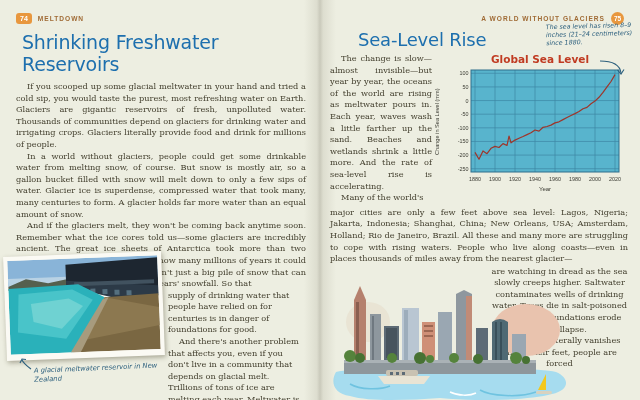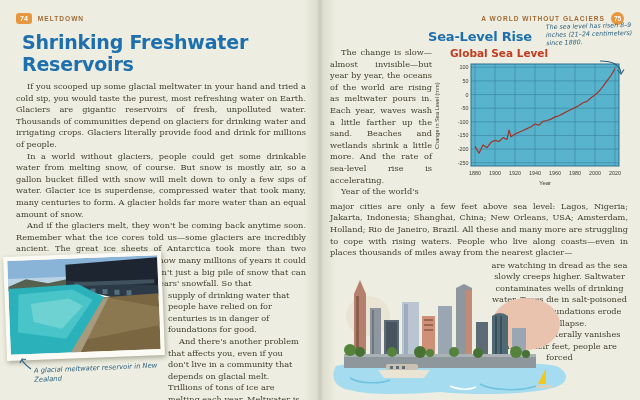--- a/index.html
+++ b/index.html
@@ -17,23 +17,23 @@
   .runhead-right { justify-content:flex-end; padding-right:4px; }
   .pagenum-badge { background:var(--accent_orange,#e8973e); color:#fff; font-family:"Liberation Sans",sans-serif;
                    font-size:7px; font-weight:bold; padding:1px 4px; border-radius:3px; line-height:9px; }
   .pagenum-circle { background:var(--accent_orange,#e8973e); color:#fff; font-family:"Liberation Sans",sans-serif;
                     font-size:6.5px; font-weight:bold; width:13px; height:13px; border-radius:50%;
                     display:flex; align-items:center; justify-content:center; }
   .runhead-label { font-family:"Liberation Sans",sans-serif; font-size:6.6px; font-weight:bold;
                    letter-spacing:1px; color:var(--header_brown,#a06b35); }
 
   
-  .title { font-family:"DejaVu Sans",sans-serif; font-weight:bold; color:var(--accent_blue,#1d6fae); }
+  .title { font-family:"DejaVu Sans",sans-serif; font-weight:normal; color:var(--accent_blue,#1d6fae); }
   .title-left { font-size:19px; margin:7px 0 6px 6px; letter-spacing:-0.2px; }
-  .title-right { font-size:13px; margin:5px 96px 3px 28px; text-align:right; letter-spacing:-0.2px; }
+  .title-right { font-size:18px; margin:5px 96px 3px 28px; text-align:left; letter-spacing:-0.2px; }
 
   
   .body-txt { font-size:8.2px; line-height:11.6px; color:#44402f; text-align:justify; }
   .body-txt p { text-indent:11px; }
   .indent-block { margin-left:152px; width:138px; text-align:left; }
   .indent-block p.noindent { text-indent:0; }
 
   
   .photo { position:absolute; left:5px; top:254px; width:158px; height:104px; background:#fbfaf4;
            padding:4px 4px 6px; box-shadow:1px 2px 5px rgba(60,55,30,0.4); transform:rotate(-2.2deg); z-index:2; }
@@ -44,21 +44,21 @@
   .caption-arrow { position:absolute; left:18px; top:356px; z-index:3; }
 
   
   .margin-note { position:absolute; right:6px; top:22px; width:88px; font-size:6.3px; line-height:8.2px;
                  transform:rotate(-1.5deg); z-index:4; }
   .note-arrow { position:absolute; right:14px; top:58px; z-index:4; }
   .cols { display:flex; margin-top:2px; }
   .col-text { width:102px; flex:none; }
   .col-chart { width:196px; flex:none; margin-left:2px; }
   .chart-title { font-family:"DejaVu Sans",sans-serif; font-weight:bold; font-size:10.5px;
-                 color:var(--chart_title_red,#c03b22); text-align:left; margin-left:16px; margin-bottom:1px; }
+                 color:var(--chart_title_red,#c03b22); text-align:center; margin-left:16px; margin-bottom:1px; }
   .chart-row { display:flex; }
   .ylabel { width:13px; flex:none; font-family:"Liberation Sans",sans-serif; font-size:5.6px; color:#3b3b33;
             writing-mode:vertical-rl; transform:rotate(180deg); text-align:center; height:112px; }
   .para2 { margin-top:3px; }
   .bottom-wrap { margin-top:1px; }
   .city-float { float:left; width:155px; height:132px; margin:6px 6px 0 0; position:relative; }
   .city-float svg { position:absolute; left:0; top:0; width:244px; height:132px; overflow:visible; }
   .wrap-txt { text-align:center; text-indent:0; }
   .wrap-txt p { text-indent:0; }
   .wrap-txt .p-last { padding-left:28px; }
@@ -121,21 +121,21 @@
 
     <div class="handwrite margin-note">The sea level has risen 8–9 inches (21–24 centimeters) since 1880.</div>
     <svg class="note-arrow" width="28" height="20" viewBox="0 0 28 20">
       <path d="M2,3 C14,3 22,7 23,15" stroke="#2c5f7d" stroke-width="1.1" fill="none"></path>
       <path d="M19.5,12 L23,16 L26,11.5" stroke="#2c5f7d" stroke-width="1.1" fill="none"></path>
     </svg>
 
     <div class="cols">
       <div class="col-text body-txt">
         <p>The change is slow—almost invisible—but year by year, the oceans of the world are rising as meltwater pours in. Each year, waves wash a little farther up the sand. Beaches and wetlands shrink a little more. And the rate of sea-level rise is accelerating.</p>
-        <p>Year of the world's</p>
+        <p>Many of the world's</p>
       </div>
       <div class="col-chart">
         <div class="chart-title">Global Sea Level</div>
         <div class="chart-row">
           <div class="ylabel">Change in Sea Level (mm)</div>
           <svg id="chart-svg" width="180" height="128" viewBox="0 0 180 128">
               <rect x="24" y="4" width="148" height="102" fill="#58b4cd"></rect>
               <line x1="28" y1="4" x2="28" y2="106" stroke="#3d87a5" stroke-width="0.7"></line>
               <line x1="48" y1="4" x2="48" y2="106" stroke="#3d87a5" stroke-width="0.7"></line>
               <line x1="68" y1="4" x2="68" y2="106" stroke="#3d87a5" stroke-width="0.7"></line>

